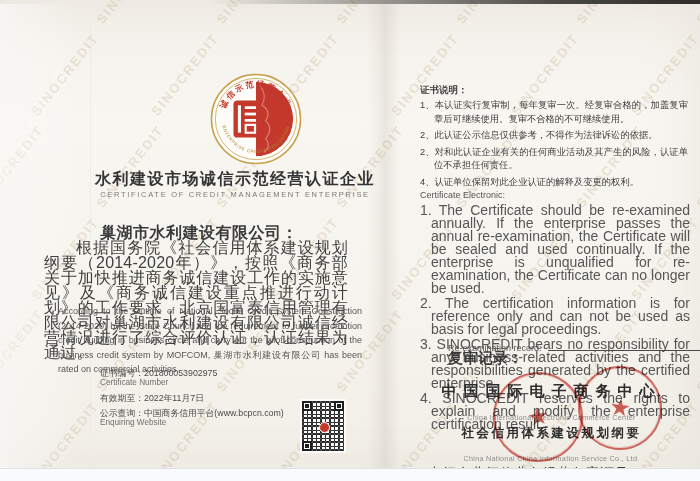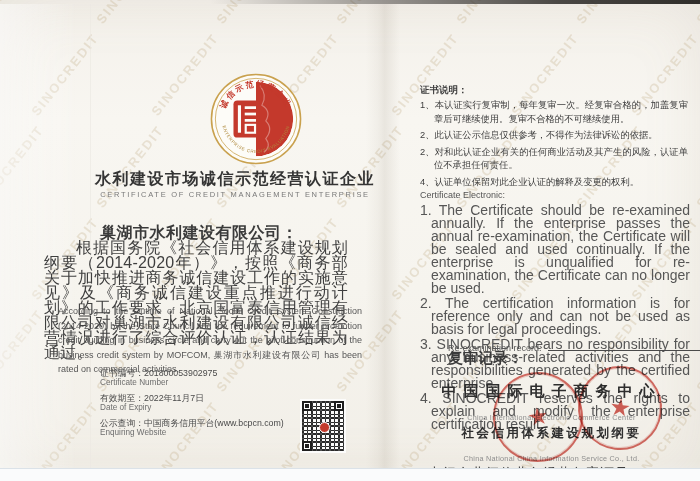--- a/index.html
+++ b/index.html
@@ -158,21 +158,20 @@
   <div class="body-cn">根据国务院《社会信用体系建设规划纲要（2014-2020年）》，按照《商务部关于加快推进商务诚信建设工作的实施意见》及《商务诚信建设重点推进行动计划》的工作要求，北京国富泰信用管理有限公司对巢湖市水利建设有限公司诚信经营情况进行了综合评价认证，认证结果为通过。</div>
   <div class="body-en">According to the Outline of National Social Credit System Construction (2014-2020) by the State Council and the requirement to further promotion credit building in business circle and carry out the pilot construction of the business credit system by MOFCOM, 巢湖市水利建设有限公司 has been rated on commercial activities.</div>
 
   <div class="details">
     <div class="detail-row">
       <div class="detail-cn">证书编号：201800053902975</div>
       <div class="detail-en">Certificate Number</div>
     </div>
     <div class="detail-row">
       <div class="detail-cn">有效期至：2022年11月7日</div>
-      <div class="detail-en">Date of Expiry</div>
     </div>
     <div class="detail-row">
       <div class="detail-cn">公示查询：中国商务信用平台(www.bcpcn.com)</div>
       <div class="detail-en">Enquiring Website</div>
     </div>
   </div>
 
   <div class="qr">
     <div class="qr-inner">
       <div class="qr-finder qr-f1"></div>

